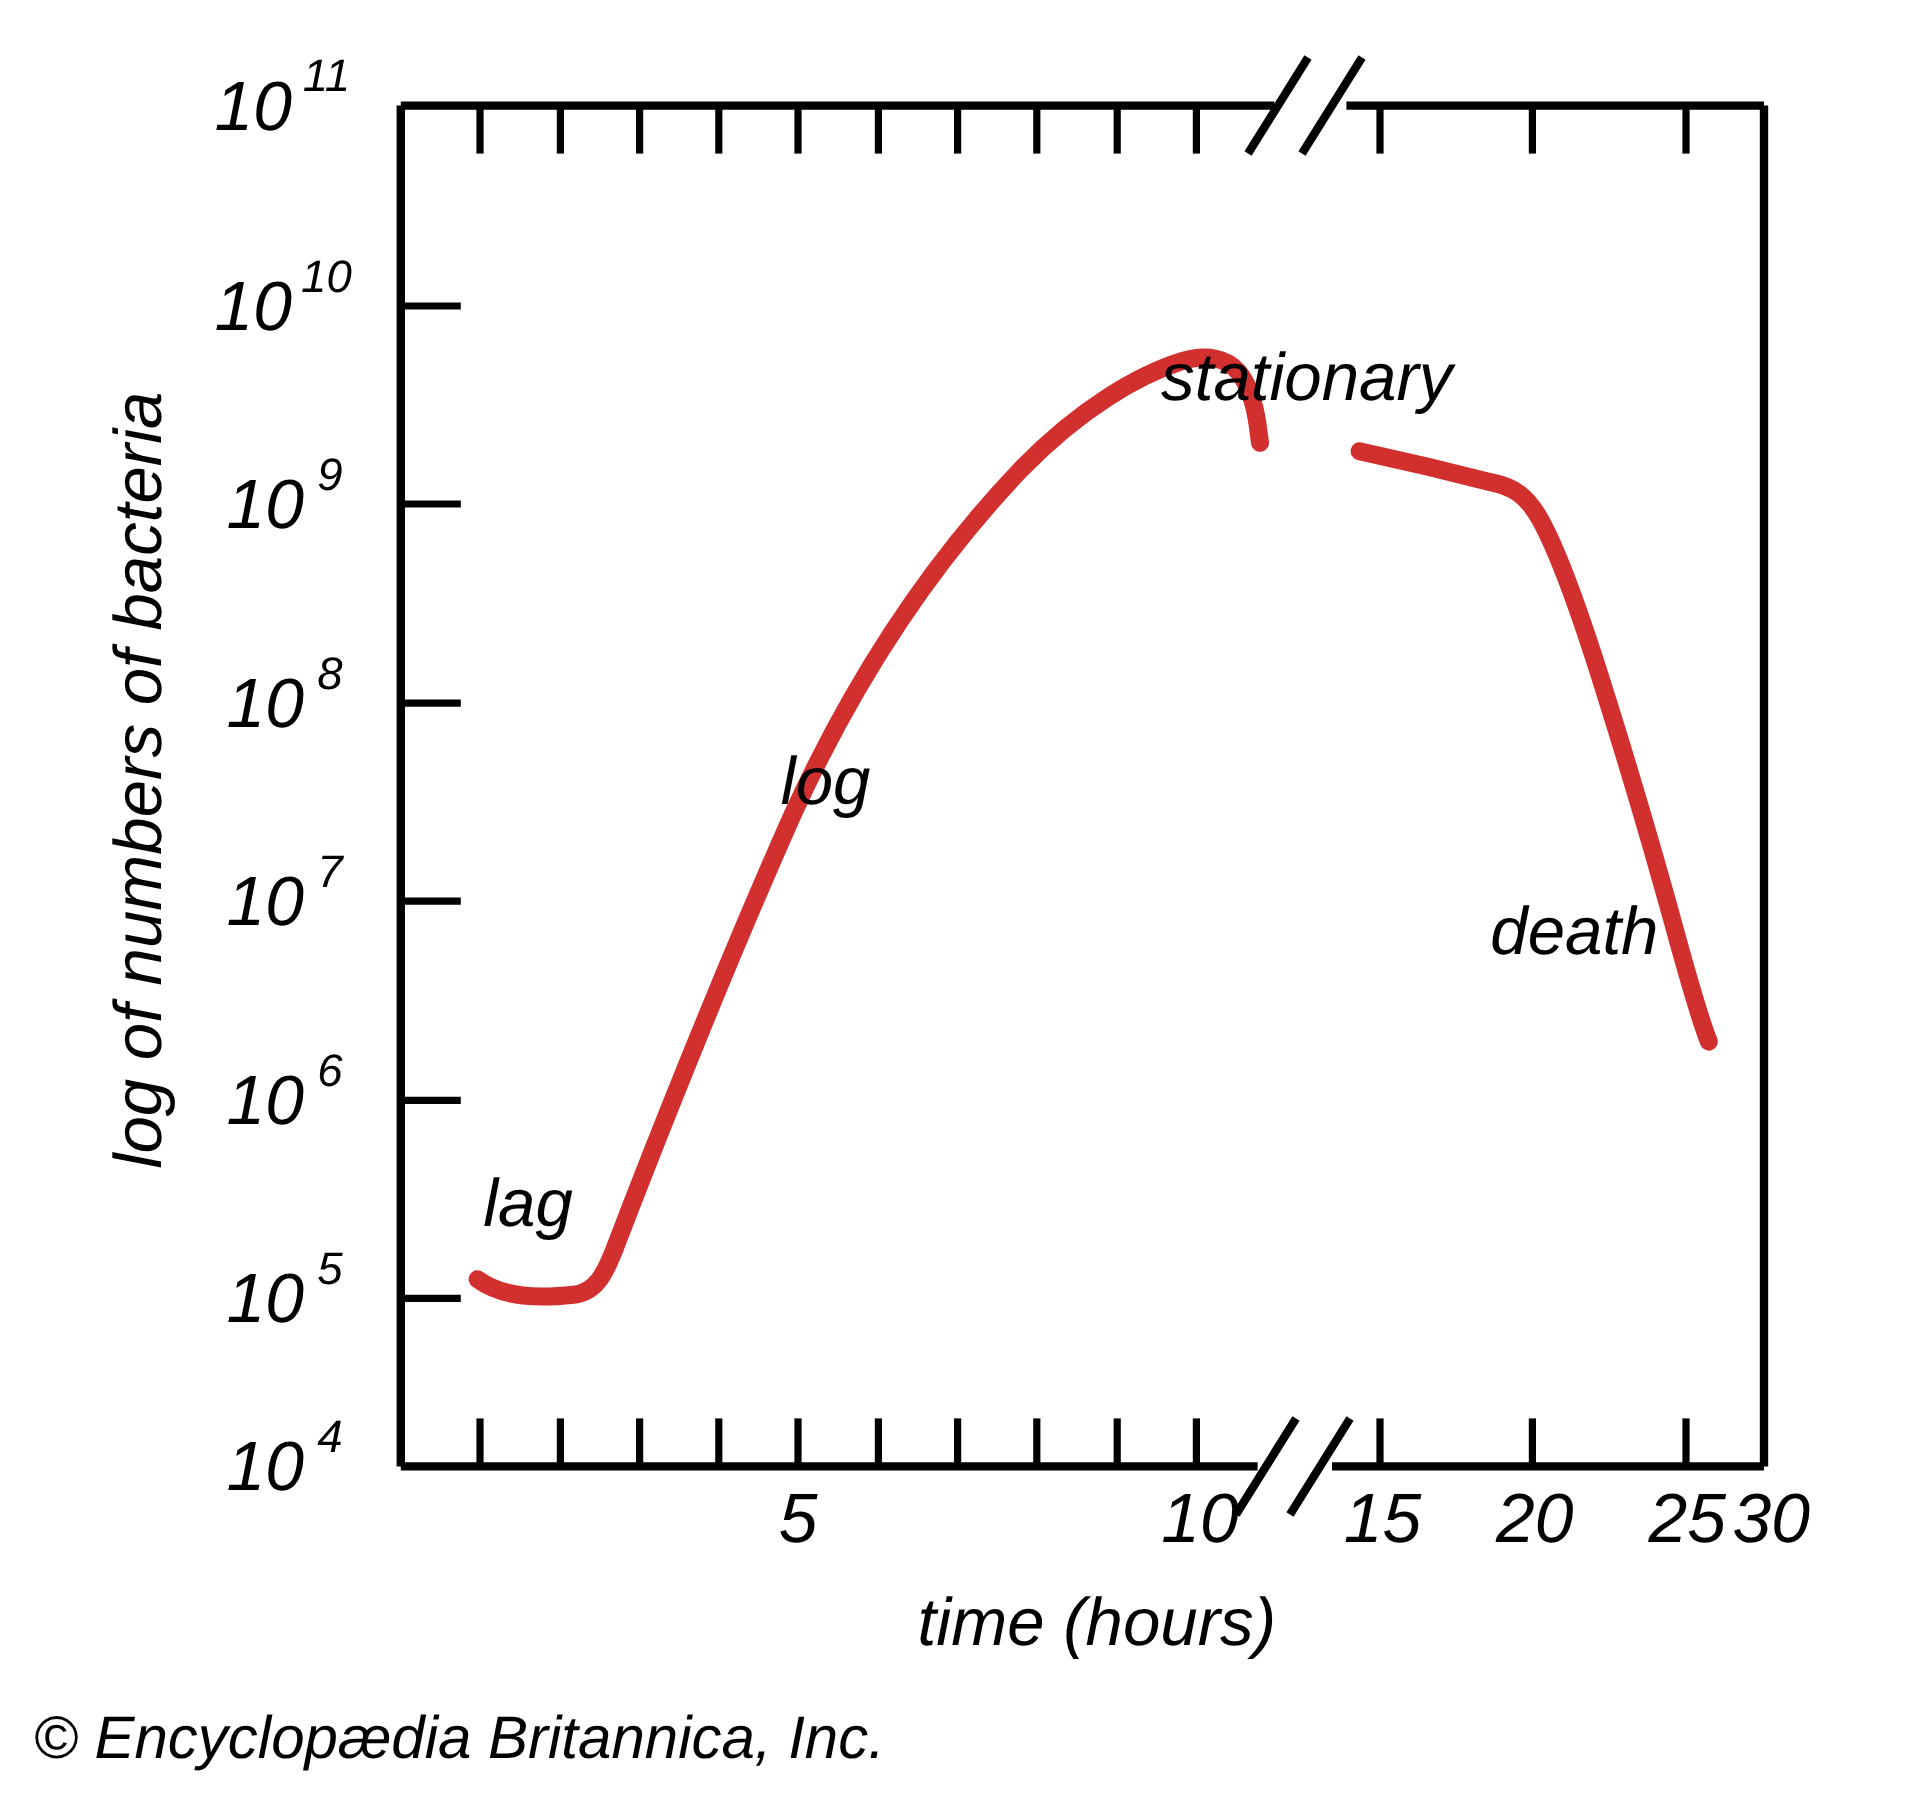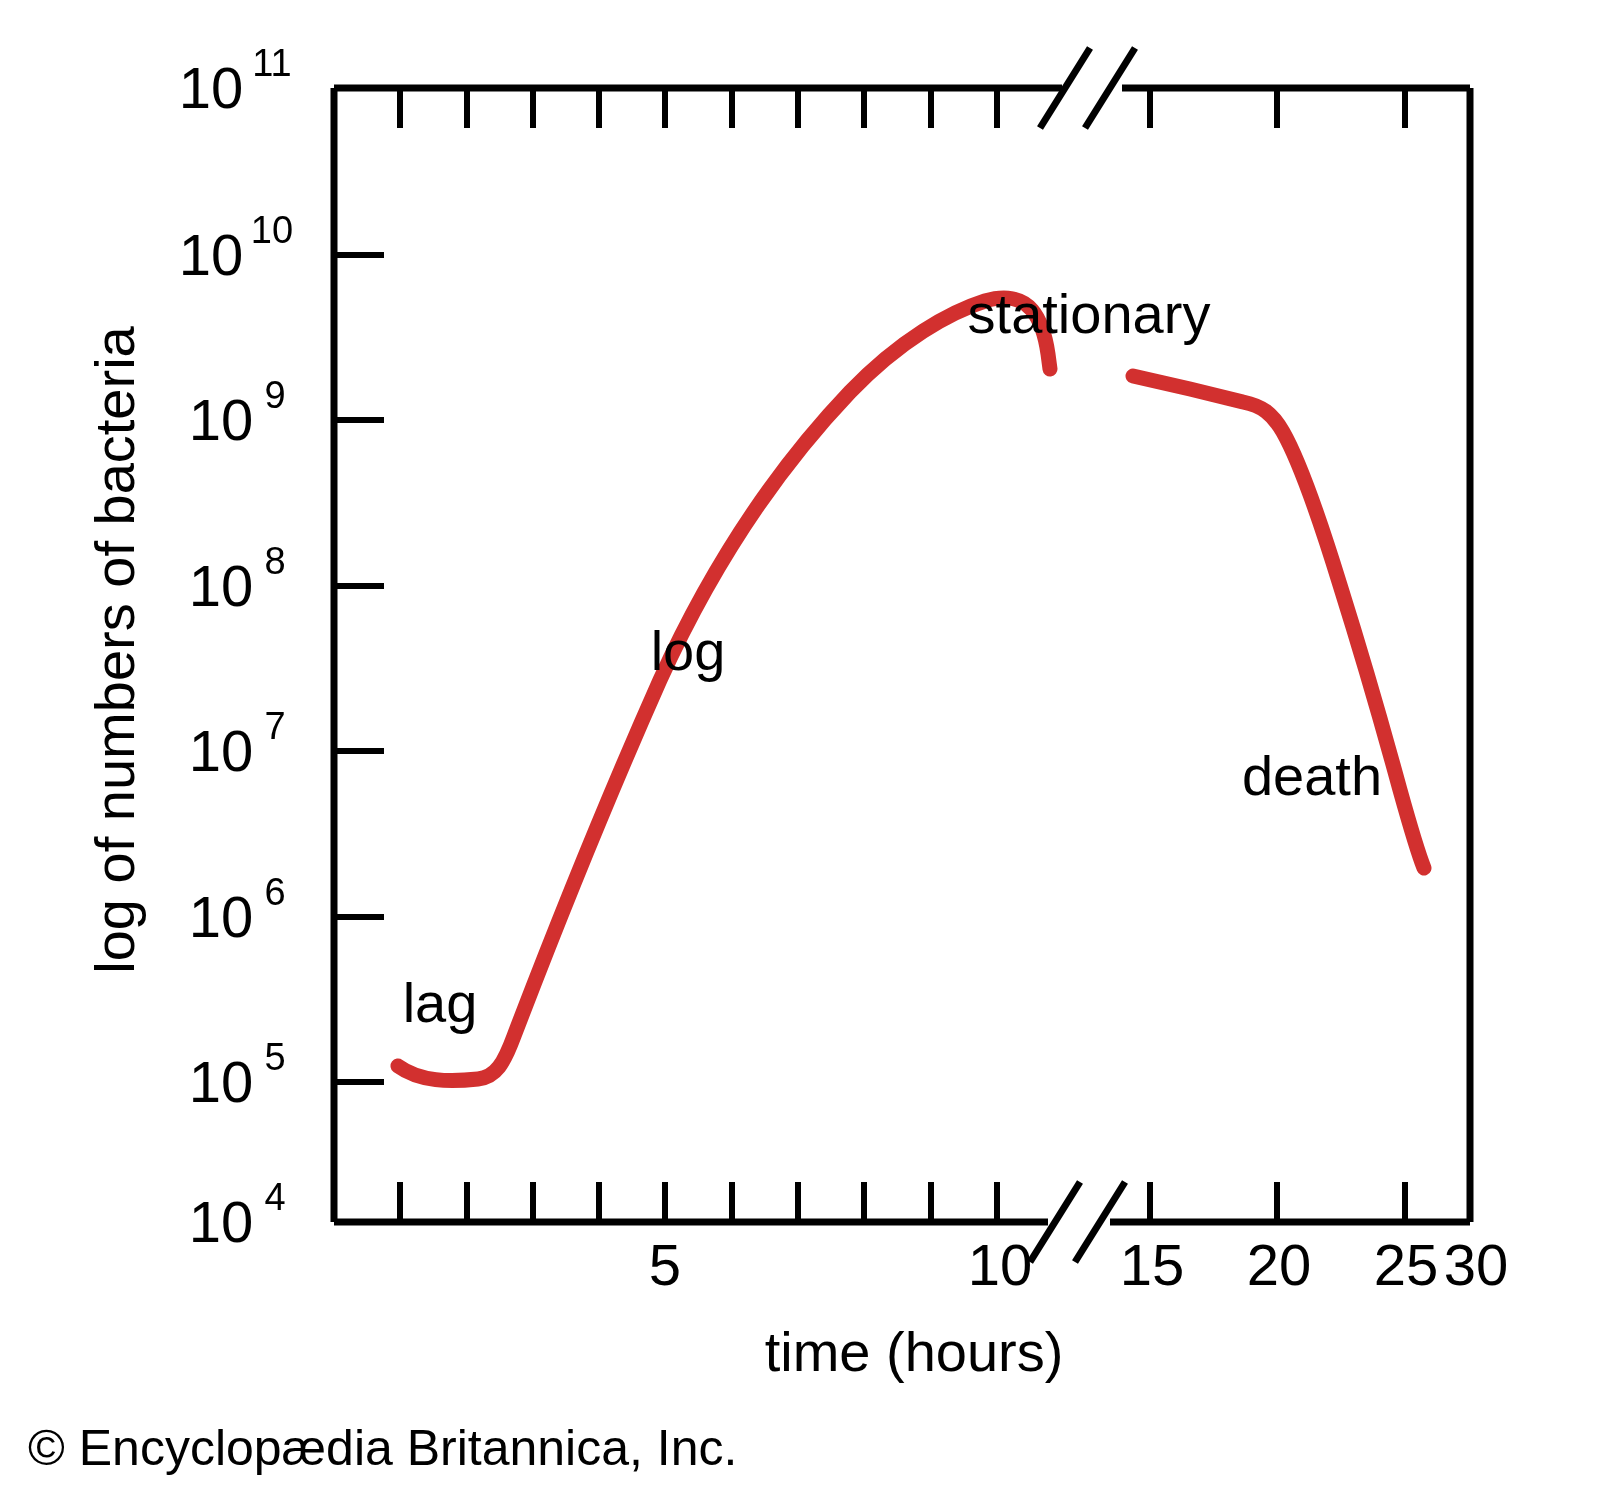--- a/index.html
+++ b/index.html
@@ -14,20 +14,21 @@
     color: #000000;
     overflow: hidden;
     position: relative;
   }
   #figure {
     position: absolute;
     left: 0;
     top: 0;
     width: 1600px;
     height: 1108px;
+    font-style: italic;
   }
   svg { display: block; }
   .axis-line {
     fill: none;
     stroke: #000000;
     stroke-width: 7;
     stroke-linecap: butt;
   }
   .tick {
     stroke: #000000;

